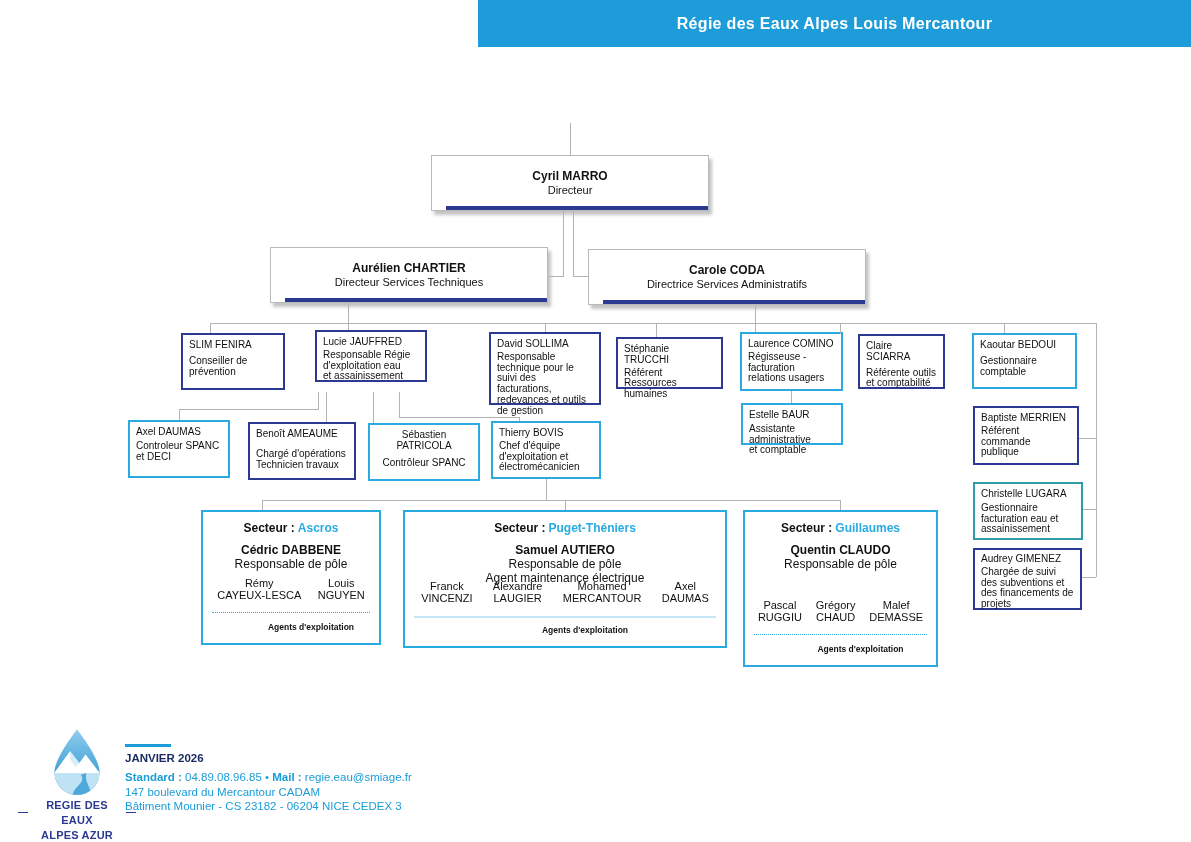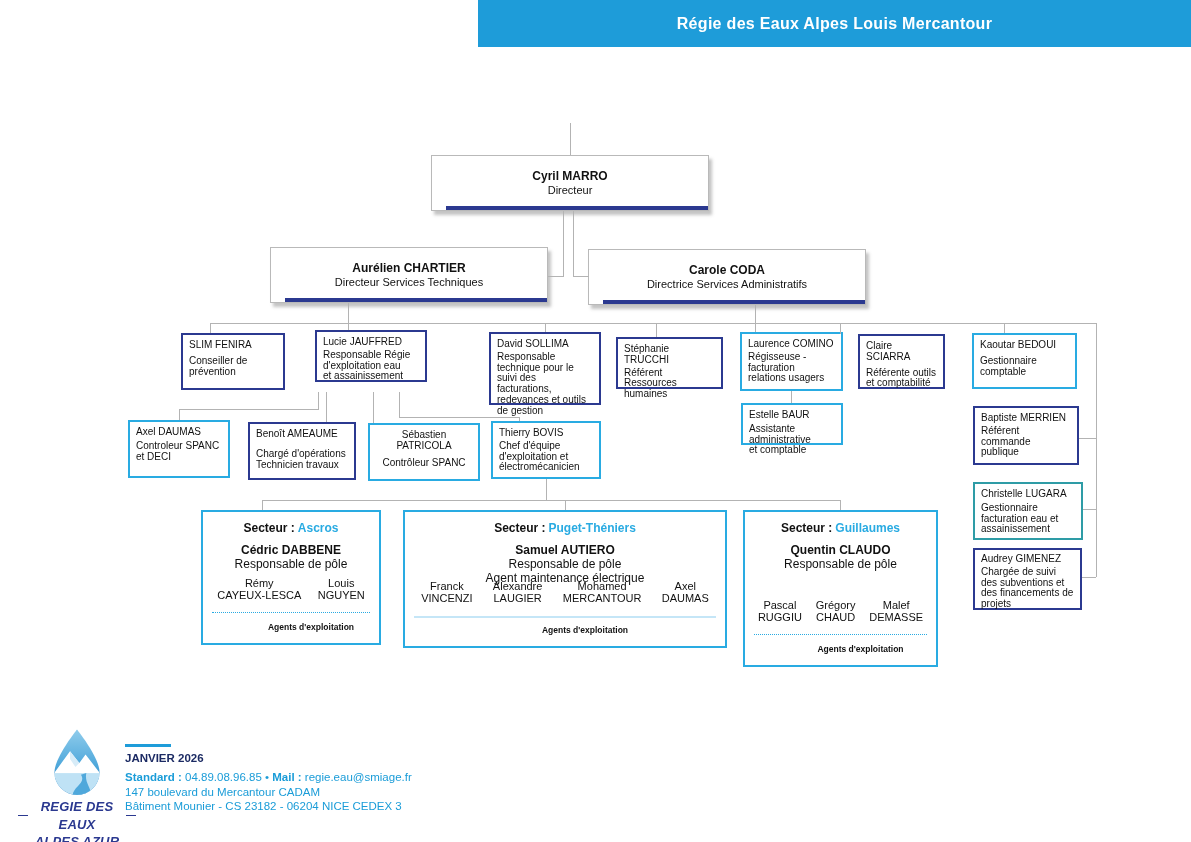--- a/index.html
+++ b/index.html
@@ -41,22 +41,22 @@
   .sector .sep{position:absolute;left:9px;right:9px;bottom:30px;border-top:1px dotted var(--c-blue);}
   .sector .sep.solid{border-top:2px solid #C5E6F7;bottom:28px;}
   .sector .flabel{position:absolute;left:0;right:0;bottom:11px;font-size:8.5px;font-weight:bold;padding-left:40px;}
   
   .frule{position:absolute;left:125px;top:744px;width:46px;height:3px;background:var(--c-header);}
   .fdate{position:absolute;left:125px;top:752px;font-size:11.5px;font-weight:bold;color:var(--c-date);}
   .fcontact{position:absolute;left:125px;top:770px;font-size:11.5px;line-height:1.27;color:var(--c-foot);}
   .fcontact b{font-weight:bold;}
   .logo{position:absolute;left:18px;top:728px;width:118px;text-align:center;}
   .logo svg{display:block;margin:0 auto;}
-  .logo .lt{font-size:13px;font-weight:bold;color:var(--c-navy);line-height:1.35;letter-spacing:.2px;
-            display:flex;align-items:center;justify-content:center;gap:4px;font-style:italic;}
+  .logo .lt{font-size:11px;font-weight:bold;color:var(--c-navy);line-height:1.35;letter-spacing:.2px;
+            display:flex;align-items:center;justify-content:center;gap:4px;}
   .logo .lt .dash{flex:0 0 10px;height:1px;background:var(--c-navy);}
   .logo .badge{display:inline-block;margin-top:2px;background:var(--c-navy);color:#fff;
                font-size:5.5px;font-weight:bold;padding:1px 6px;border-radius:1px;}
 </style>
 </head>
 <body>
 
 <div class="page" style="--c-header: #1E9CD9; --c-navy: #2B3990; --c-blue: #29ABE2; --c-teal: #2E9CA6; --c-foot: #1A9CD8; --c-date: #1B2A63; --c-line: #B3B3B3;">
 
   <div class="titlebar" style="left:478px;top:0;width:713px;height:47px">Régie des Eaux Alpes Louis Mercantour</div>

